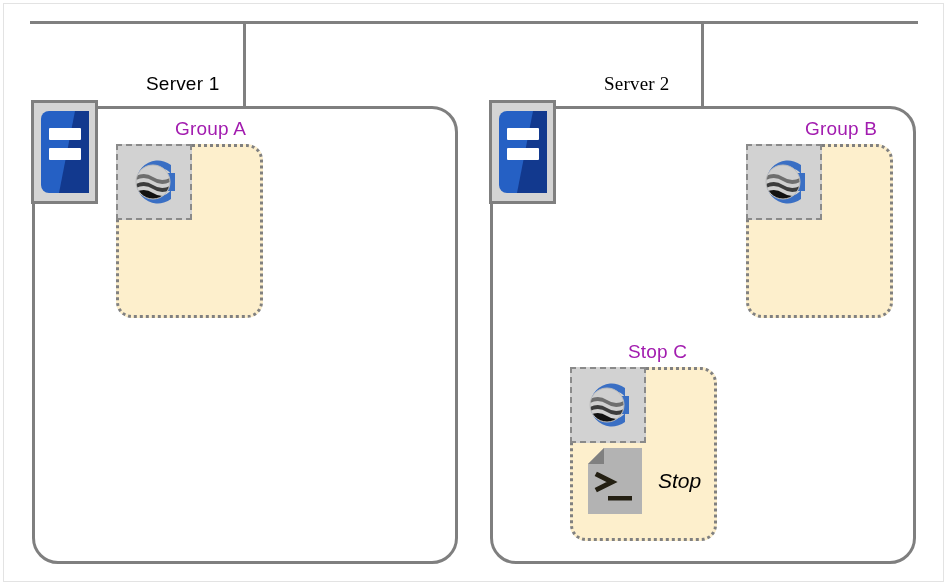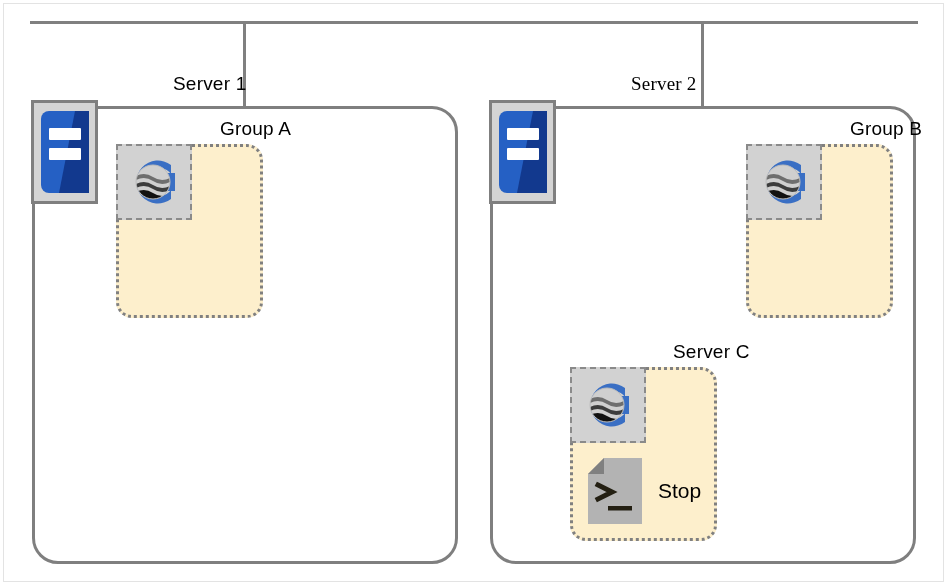--- a/index.html
+++ b/index.html
@@ -40,21 +40,20 @@
   }
 
   
   .server-label {
     position: absolute;
     font-size: 19px;
     color: #000000;
     white-space: nowrap;
     line-height: 22px;
     letter-spacing: 0.2px;
-    margin-left: 27px;
   }
 
   
   .server-box {
     position: absolute;
     border: 3px solid #7f7f7f;
     border-radius: 26px;
     background: #ffffff;
     box-sizing: border-box;
   }
@@ -77,25 +76,24 @@
   .group-box {
     position: absolute;
     background: #fdefcc;
     border: 3px dotted #808080;
     border-radius: 16px;
     box-sizing: border-box;
   }
   .group-label {
     position: absolute;
     font-size: 19px;
-    color: #000000;
+    color: #a21caf;
     white-space: nowrap;
     line-height: 22px;
     letter-spacing: 0.2px;
-    margin-left: 45px;
   }
 
   
   .instance-badge {
     position: absolute;
     width: 76px;
     height: 76px;
     background: #d2d2d2;
     border: 2px dashed #8a8a8a;
     box-sizing: border-box;
@@ -196,21 +194,21 @@
       <circle cx="29" cy="30" r="17" fill="#cfcfcf"></circle>
       <g clip-path="url(#globeClipB)">
         <path d="M10 25 q10 -6 19 0 q9 6 19 0 l0 4 q-10 6 -19 0 q-9 -6 -19 0 Z" fill="#6e6e6e"></path>
         <path d="M10 33 q10 -6 19 0 q9 6 19 0 l0 4 q-10 6 -19 0 q-9 -6 -19 0 Z" fill="#3c3c3c"></path>
         <path d="M10 41 q10 -6 19 0 q9 6 19 0 l0 10 q-10 4 -19 0 q-9 -4 -19 0 Z" fill="#111111"></path>
       </g>
       <circle cx="29" cy="30" r="17" fill="none" stroke="#bdbdbd" stroke-width="1"></circle>
     </svg>
   </div>
 
-  <div class="group-label" style="left:628px; top:341px;">Server C</div>
+  <div class="group-label" style="left:628px; top:341px;">Stop C</div>
 
   <div class="group-box" style="left:570px; top:367px; width:147px; height:174px;"></div>
 
   <div class="instance-badge" style="left:570px; top:367px;">
     <svg width="60" height="60" viewBox="0 0 60 60">
       <defs>
         <clipPath id="globeClipC">
             <circle cx="29" cy="30" r="17"></circle>
           </clipPath>
       </defs>
@@ -219,21 +217,21 @@
       <circle cx="29" cy="30" r="17" fill="#cfcfcf"></circle>
       <g clip-path="url(#globeClipC)">
         <path d="M10 25 q10 -6 19 0 q9 6 19 0 l0 4 q-10 6 -19 0 q-9 -6 -19 0 Z" fill="#6e6e6e"></path>
         <path d="M10 33 q10 -6 19 0 q9 6 19 0 l0 4 q-10 6 -19 0 q-9 -6 -19 0 Z" fill="#3c3c3c"></path>
         <path d="M10 41 q10 -6 19 0 q9 6 19 0 l0 10 q-10 4 -19 0 q-9 -4 -19 0 Z" fill="#111111"></path>
       </g>
       <circle cx="29" cy="30" r="17" fill="none" stroke="#bdbdbd" stroke-width="1"></circle>
     </svg>
   </div>
 
-  <div class="script-item" style="left:588px; top:458px;">
+  <div class="script-item" style="left:588px; top:448px;font-style:italic;">
     <svg class="script-icon" width="54" height="66" viewBox="0 0 54 66">
       <path d="M16 0 L54 0 L54 66 L0 66 L0 16 Z" fill="#b3b3b3"></path>
       <path d="M16 0 L16 16 L0 16 Z" fill="#808080"></path>
       <path d="M10 27 L24 34 L10 41" fill="none" stroke="#231f12" stroke-width="5" stroke-linecap="square" stroke-linejoin="miter"></path>
       <rect x="20" y="48" width="24" height="4.5" fill="#231f12"></rect>
     </svg>
     <span class="script-label">Stop</span>
   </div>
 
 </div>

